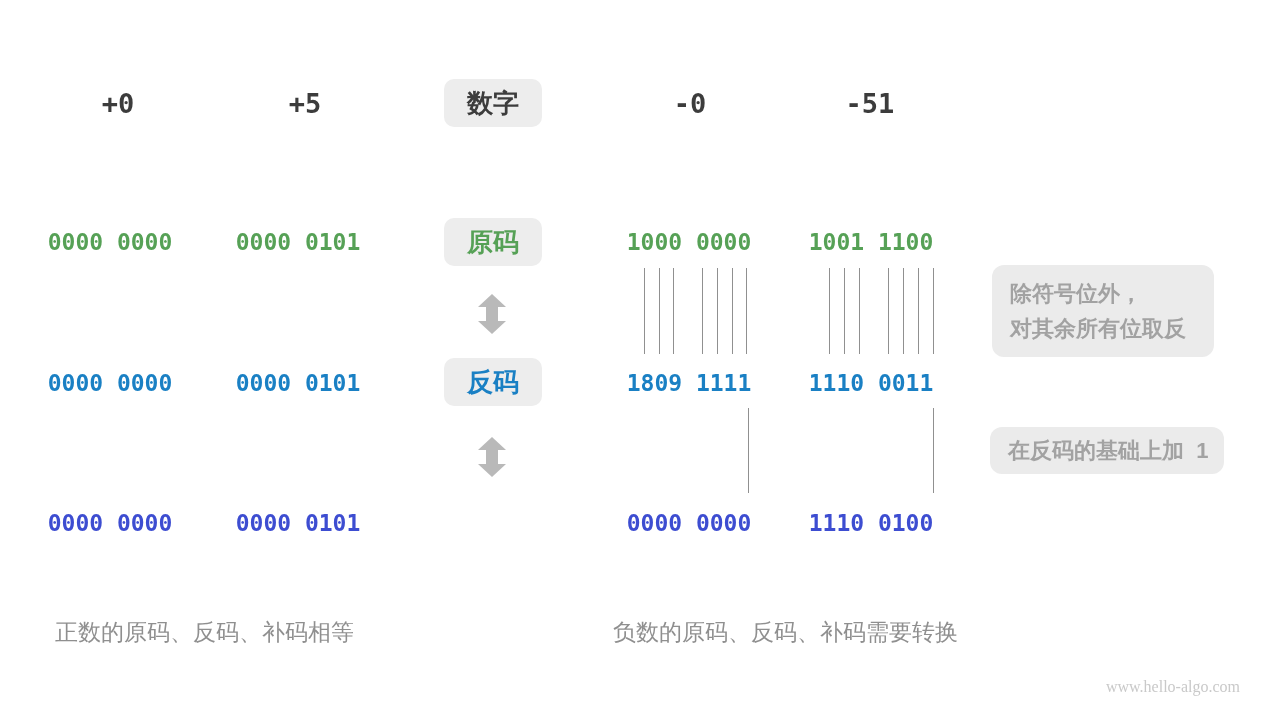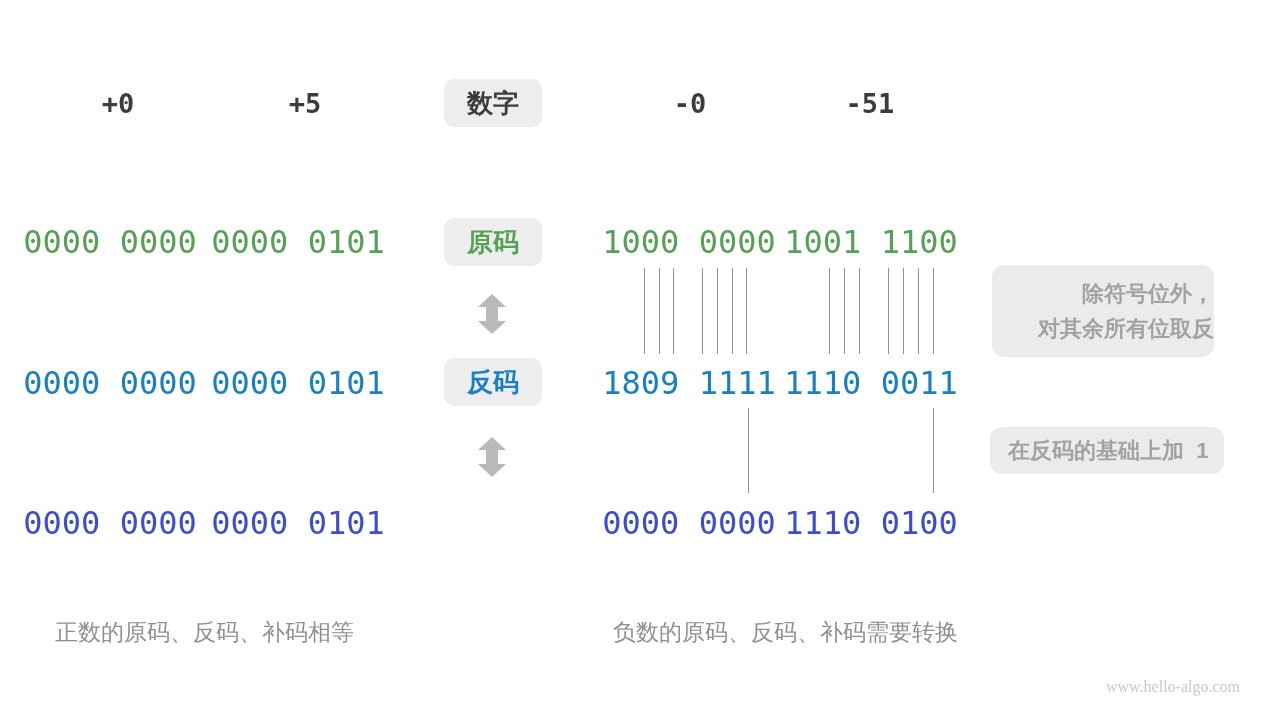--- a/index.html
+++ b/index.html
@@ -20,42 +20,42 @@
     font-weight:bold;font-size:26px;white-space:nowrap;
   }
   .badge-dark{color:var(--dark,#3c3c3c);}
   .badge-green{color:var(--green,#56a156);}
   .badge-blue{color:var(--blue,#1a80c4);}
   .badge-indigo{color:var(--indigo,#3d4dd1);}
 
   .bin{
     position:absolute;transform:translate(-50%,-50%);
     font-family:"DejaVu Sans Mono","Liberation Mono",monospace;
-    font-size:32px;font-weight:400;white-space:pre;
+    font-size:23px;font-weight:700;white-space:pre;
   }
   .row-yuan{top:242px;color:var(--green,#56a156);}
   .row-fan{top:383px;color:var(--blue,#1a80c4);}
   .row-bu{top:523px;color:var(--indigo,#3d4dd1);}
 
   .vline{
     position:absolute;width:1px;background:var(--line-gray,#8f8f8f);
   }
   .vline.grp{top:268px;height:86px;}
   .vline.single{top:408px;height:85px;}
 
   .arrow{position:absolute;left:478px;width:28px;height:40px;}
   .arrow svg{display:block;}
 
   .note{
     position:absolute;background:var(--note-bg,#ebebeb);border-radius:12px;
     color:var(--note-text,#a0a0a0);font-weight:bold;font-size:22px;
     display:flex;flex-direction:column;justify-content:center;
     padding-left:18px;box-sizing:border-box;white-space:pre;line-height:35px;
   }
-  .note1{left:992px;top:265px;width:222px;height:92px;text-align:right;}
+  .note1{left:992px;top:265px;width:222px;height:92px;}
   .note2{left:990px;top:427px;width:234px;height:47px;line-height:47px;}
 
   .caption{
     position:absolute;top:632px;transform:translateY(-50%);
     font-weight:normal;font-size:23px;color:var(--gray-text,#8f8f8f);white-space:nowrap;
   }
   .watermark{
     position:absolute;top:687px;left:1240px;transform:translate(-100%,-50%);
     font-family:Liberation Serif, serif;
     font-size:16px;color:var(--watermark-gray,#c9c9c9);white-space:nowrap;

